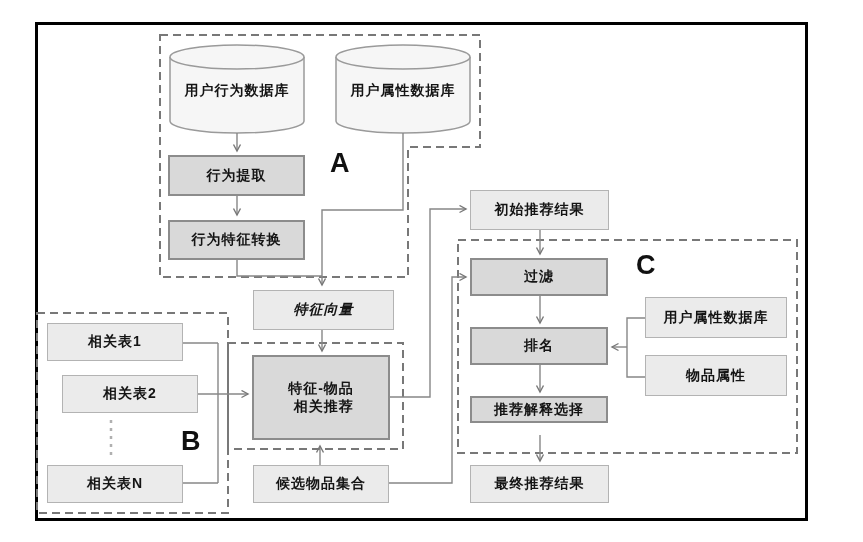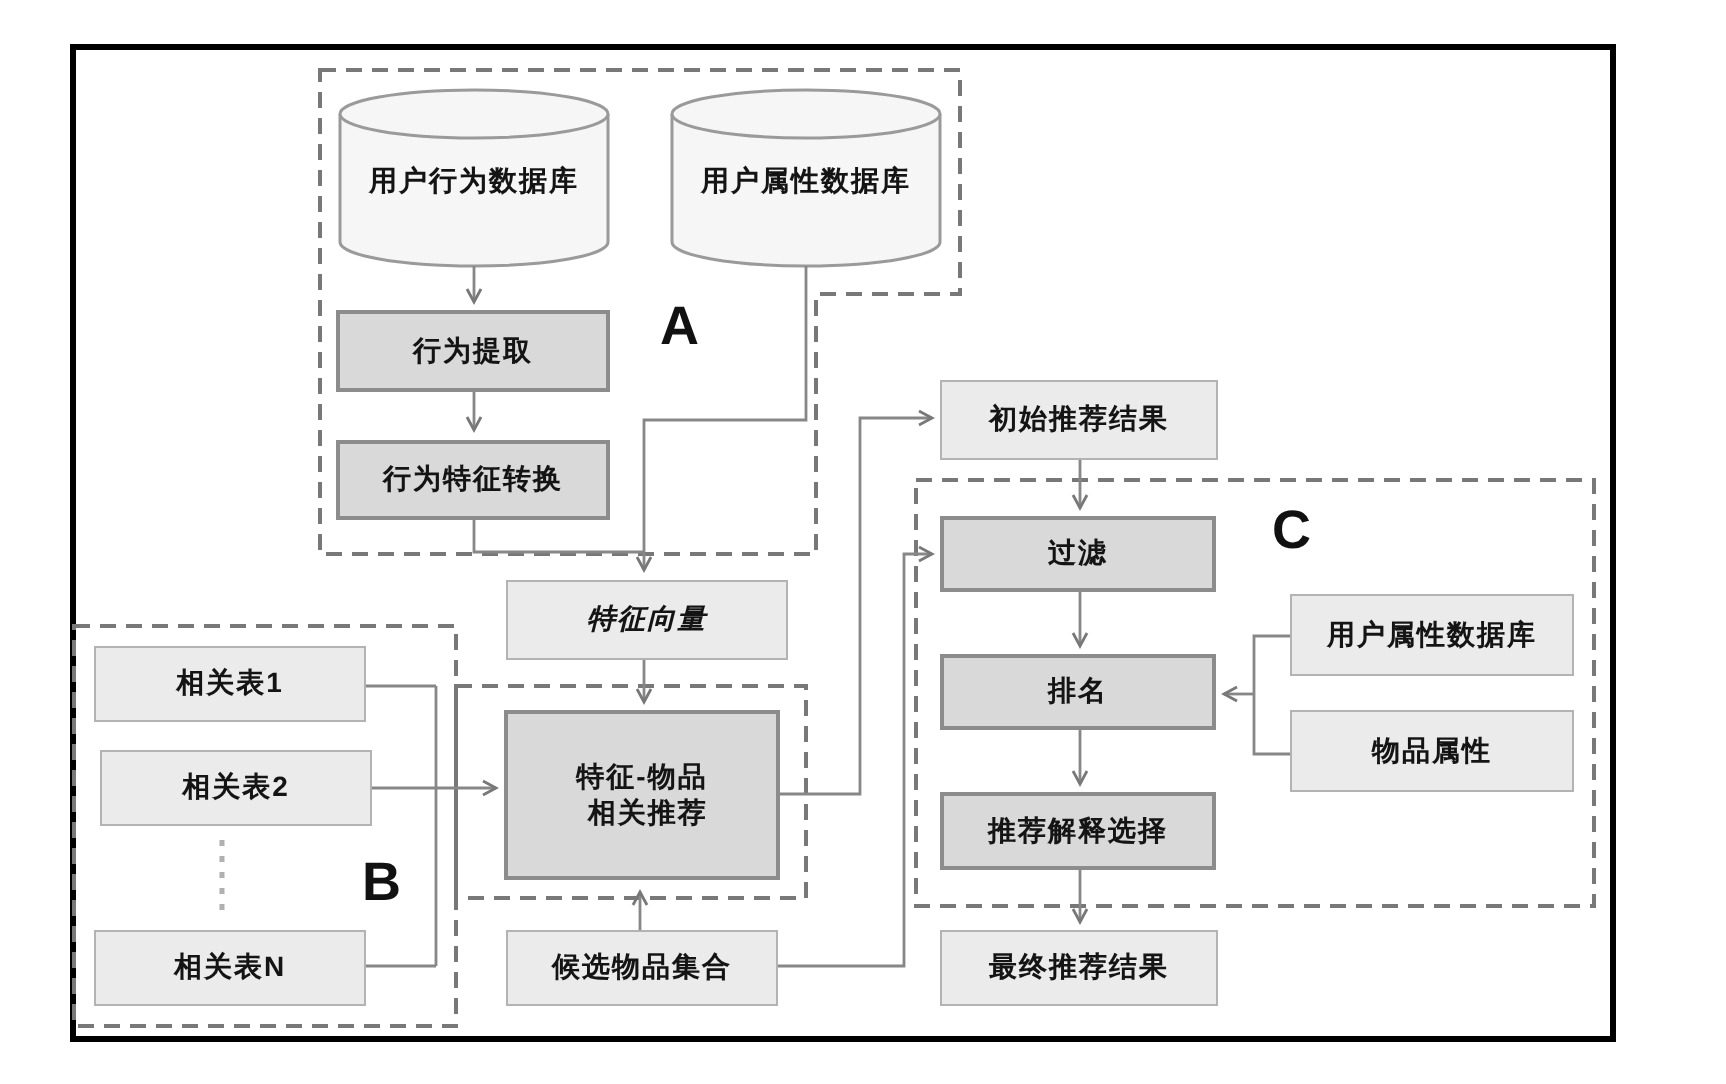--- a/index.html
+++ b/index.html
@@ -89,24 +89,24 @@
   <div class="node data" style="left:253px;top:290px;width:141px;height:40px;font-style:italic;">特征向量</div>
   <div class="node proc" style="left:252px;top:355px;width:138px;height:85px;">
     <div>
       <div>特征-物品</div>
       <div>相关推荐</div>
     </div>
   </div>
   <div class="node data" style="left:253px;top:465px;width:136px;height:38px;">候选物品集合</div>
 
   <div class="node data" style="left:47px;top:323px;width:136px;height:38px;">相关表1</div>
-  <div class="node data" style="left:50px;top:375px;width:136px;height:38px;">相关表2</div>
+  <div class="node data" style="left:62px;top:375px;width:136px;height:38px;">相关表2</div>
   <div class="node data" style="left:47px;top:465px;width:136px;height:38px;">相关表N</div>
 
   <div class="node data" style="left:470px;top:190px;width:139px;height:40px;">初始推荐结果</div>
   <div class="node proc" style="left:470px;top:258px;width:138px;height:38px;">过滤</div>
   <div class="node proc" style="left:470px;top:327px;width:138px;height:38px;">排名</div>
-  <div class="node proc" style="left:470px;top:396px;width:138px;height:39px;">推荐解释选择</div>
+  <div class="node proc" style="left:470px;top:396px;width:138px;height:27px;">推荐解释选择</div>
   <div class="node data" style="left:470px;top:465px;width:139px;height:38px;">最终推荐结果</div>
 
   <div class="node data" style="left:645px;top:297px;width:142px;height:41px;">用户属性数据库</div>
   <div class="node data" style="left:645px;top:355px;width:142px;height:41px;">物品属性</div>
 </div>
 
 </body></html>

